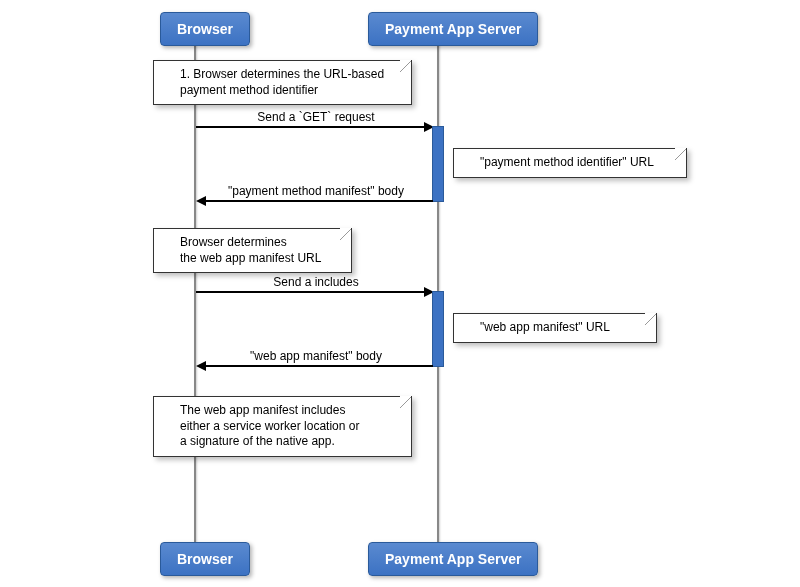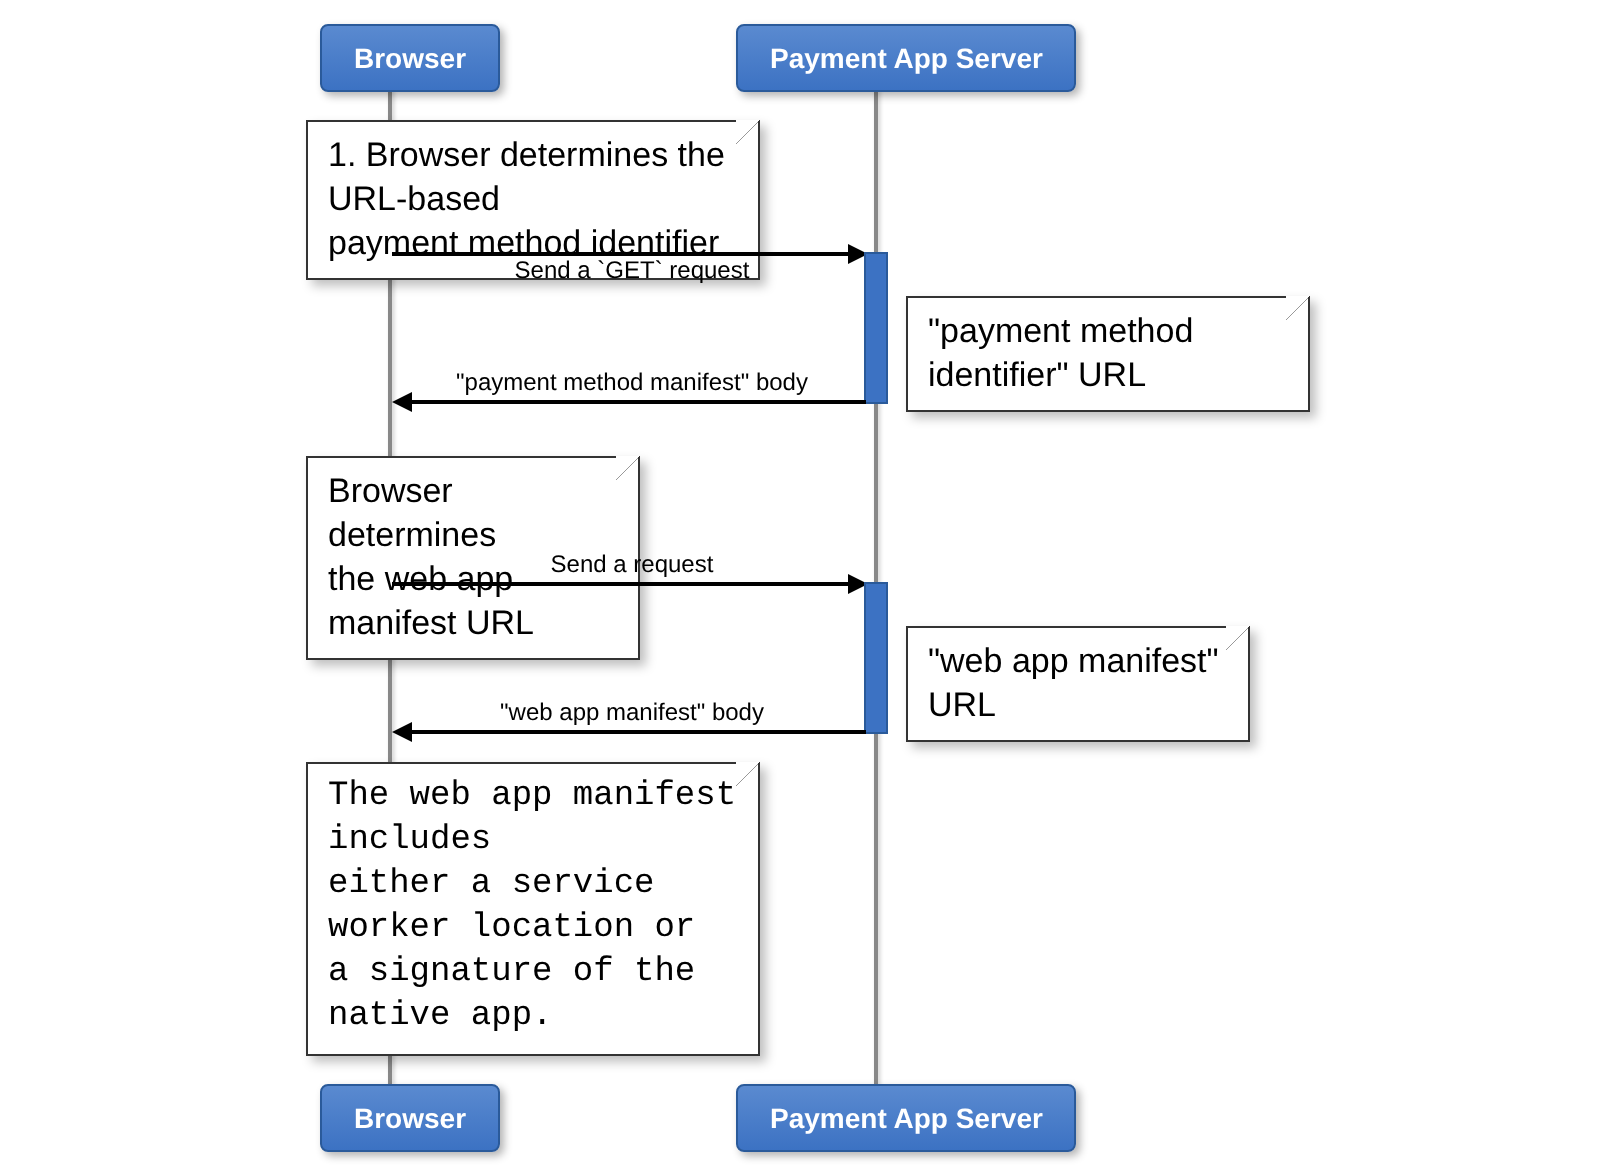--- a/index.html
+++ b/index.html
@@ -34,22 +34,22 @@
   .activation {
     position: absolute;
     width: 10px;
     background: #3c72c3;
     border: 1px solid #2a5a9a;
   }
   .note {
     position: absolute;
     background: #fff;
     border: 1px solid #333;
-    padding: 6px 10px;
-    font-size: 17px;
+    padding: 6px 26px;
+    font-size: 12px;
     line-height: 1.3;
     box-shadow: 3px 3px 5px rgba(0,0,0,0.25);
   }
   .note::after {
     content: "";
     position: absolute;
     top: 0;
     right: 0;
     width: 0;
     height: 0;
@@ -96,45 +96,45 @@
 
 <div class="lifeline" style="left:194px; top:44px; height:498px;"></div>
 <div class="lifeline" style="left:437px; top:44px; height:498px;"></div>
 
 <div class="participant" style="left:160px; top:12px;">Browser</div>
 <div class="participant" style="left:368px; top:12px;">Payment App Server</div>
 
 <div class="note" style="left:153px; top:60px; width:205px; white-space:pre-line;">1. Browser determines the URL-based
 payment method identifier</div>
 
-<div class="msg-label" style="left:200px; top:110px; width:232px;margin-top:18px;">Send a `GET` request</div>
+<div class="msg-label" style="left:200px; top:110px; width:232px;">Send a `GET` request</div>
 <div class="arrow-line" style="left:196px; top:126px; width:232px;"></div>
 <div class="arrow-head-r" style="left:424px; top:122px;"></div>
 
 <div class="activation" style="left:432px; top:126px; height:74px;"></div>
 
 <div class="note" style="left:453px; top:148px; width:180px;">"payment method identifier" URL</div>
 
 <div class="msg-label" style="left:200px; top:184px; width:232px;">"payment method manifest" body</div>
 <div class="arrow-line" style="left:206px; top:200px; width:227px;"></div>
 <div class="arrow-head-l" style="left:196px; top:196px;"></div>
 
 <div class="note" style="left:153px; top:216px; width:145px; white-space:pre-line;margin-top:12px;">Browser determines
 the web app manifest URL</div>
 
-<div class="msg-label" style="left:200px; top:275px; width:232px;">Send a request</div>
+<div class="msg-label" style="left:200px; top:275px; width:232px;">Send a includes</div>
 <div class="arrow-line" style="left:196px; top:291px; width:232px;"></div>
 <div class="arrow-head-r" style="left:424px; top:287px;"></div>
 
 <div class="activation" style="left:432px; top:291px; height:74px;"></div>
 
 <div class="note" style="left:453px; top:313px; width:150px;">"web app manifest" URL</div>
 
 <div class="msg-label" style="left:200px; top:349px; width:232px;">"web app manifest" body</div>
 <div class="arrow-line" style="left:206px; top:365px; width:227px;"></div>
 <div class="arrow-head-l" style="left:196px; top:361px;"></div>
 
-<div class="note" style="left:153px; top:381px; width:205px; white-space:pre-line;font-family:Liberation Mono, monospace;">The web app manifest includes
+<div class="note" style="left:153px; top:396px; width:205px; white-space:pre-line;">The web app manifest includes
 either a service worker location or
 a signature of the native app.</div>
 
 <div class="participant" style="left:160px; top:542px;">Browser</div>
 <div class="participant" style="left:368px; top:542px;">Payment App Server</div>
 
 </body></html>

